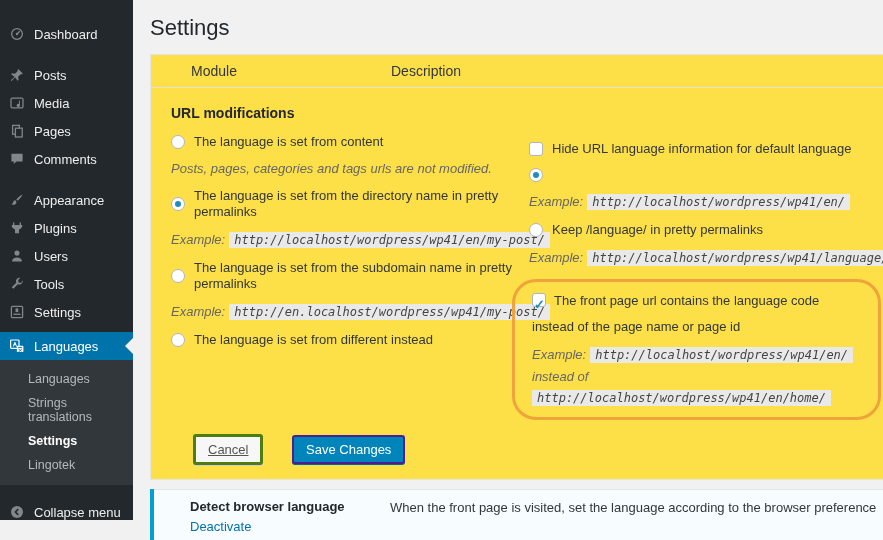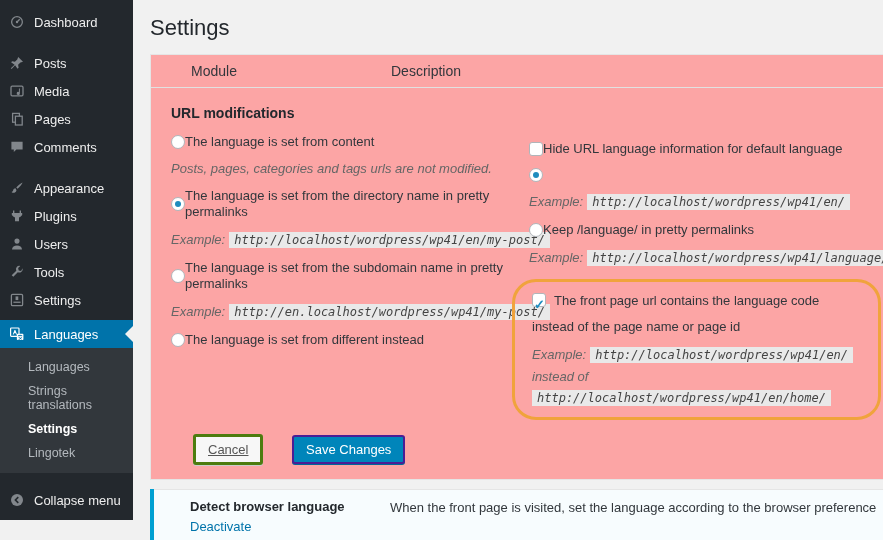--- a/index.html
+++ b/index.html
@@ -1,51 +1,51 @@
 <!DOCTYPE html>
 <html><head>
 <meta charset="utf-8">
 <style>
   * { box-sizing: border-box; margin: 0; padding: 0; }
   html,body { width:883px; height:540px; overflow:hidden; }
   body { font-family:"Liberation Sans",sans-serif; font-size:13px; color:#32373c; background:#f1f1f1; position:relative; }
 
   
-  #sidebar { position:absolute; left:0; top:0; width:133px; height:520px; background:#23282d; padding-top:8px; }
+  #sidebar { position:absolute; left:0; top:0; width:133px; height:520px; background:#23282d; padding-top:20px; }
   .menu-item { display:flex; align-items:center; gap:9px; padding:6px 4px 6px 9px; color:#eee; cursor:pointer; }
   .menu-item svg { width:16px; height:16px; color:#82878c; flex:none; fill:currentColor; }
   .menu-item.active { background:#0073aa; color:#fff; position:relative; }
   .menu-item.active svg { color:#fff; }
   .menu-item.active::after { content:''; position:absolute; right:0; top:50%; margin-top:-8px;
     border:8px solid transparent; border-right-color:#f1f1f1; }
   .menu-gap { height:13px; }
   .menu-gap-sm { height:6px; }
   .submenu { background:#32373c; padding:7px 0 8px 0; }
   .sub-item { padding:5px 4px 5px 28px; color:#b4b9be; cursor:pointer; font-size:12.5px; }
   .sub-item.current { color:#fff; font-weight:bold; }
   .collapse-item { margin-top:13px; }
   .ico-inner { stroke:#23282d; }
   .menu-item.active .ico-inner { stroke:#0073aa; }
 
   
   #content { position:absolute; left:133px; top:0; right:0; bottom:0; }
   h1.page-title { font-size:22px; font-weight:400; color:#23282d; padding:15px 0 0 17px; }
 
-  .card { margin:13px 0 0 17px; background:#fca5a5; border:1px solid #e5e5e5; border-right:none; }
+  .card { margin:13px 0 0 17px; background:#fde047; border:1px solid #e5e5e5; border-right:none; }
   .thead { display:flex; border-bottom:1px solid #e1e1e1; padding:8px 0; font-size:14px; color:#32373c; }
   .th-module { width:240px; padding-left:40px; }
   .th-desc { flex:1; }
 
   .panel { padding:15px 16px 14px 20px; }
   .cols { display:flex; gap:12px; }
   .colL { width:346px; }
   .colR { width:352px; margin-top:26px; padding-top:1px; }
   h3.section-heading { font-size:14px; font-weight:bold; color:#23282d; margin:2px 0 13px 0; }
 
-  .opt { display:flex; align-items:center; gap:0; margin:11px 0; line-height:16px; }
+  .opt { display:flex; align-items:center; gap:9px; margin:11px 0; line-height:16px; }
   .note { font-style:italic; color:#666; margin:11px 0; line-height:16px; }
   .example { margin:11px 0; line-height:18px; }
   .ex-label { font-style:italic; color:#666; margin-right:4px; }
   code { font-family:"DejaVu Sans Mono",monospace; font-style:italic; background:#e9e9e9; color:#444;
          padding:1px 5px; font-size:12px; white-space:nowrap; }
 
   .radio { flex:none; width:14px; height:14px; border:1px solid #b0b5ba; border-radius:50%; background:#fff;
            position:relative; cursor:pointer; }
   .radio.checked::after { content:''; position:absolute; left:3px; top:3px; width:6px; height:6px;
            border-radius:50%; background:#1e8cbe; }

